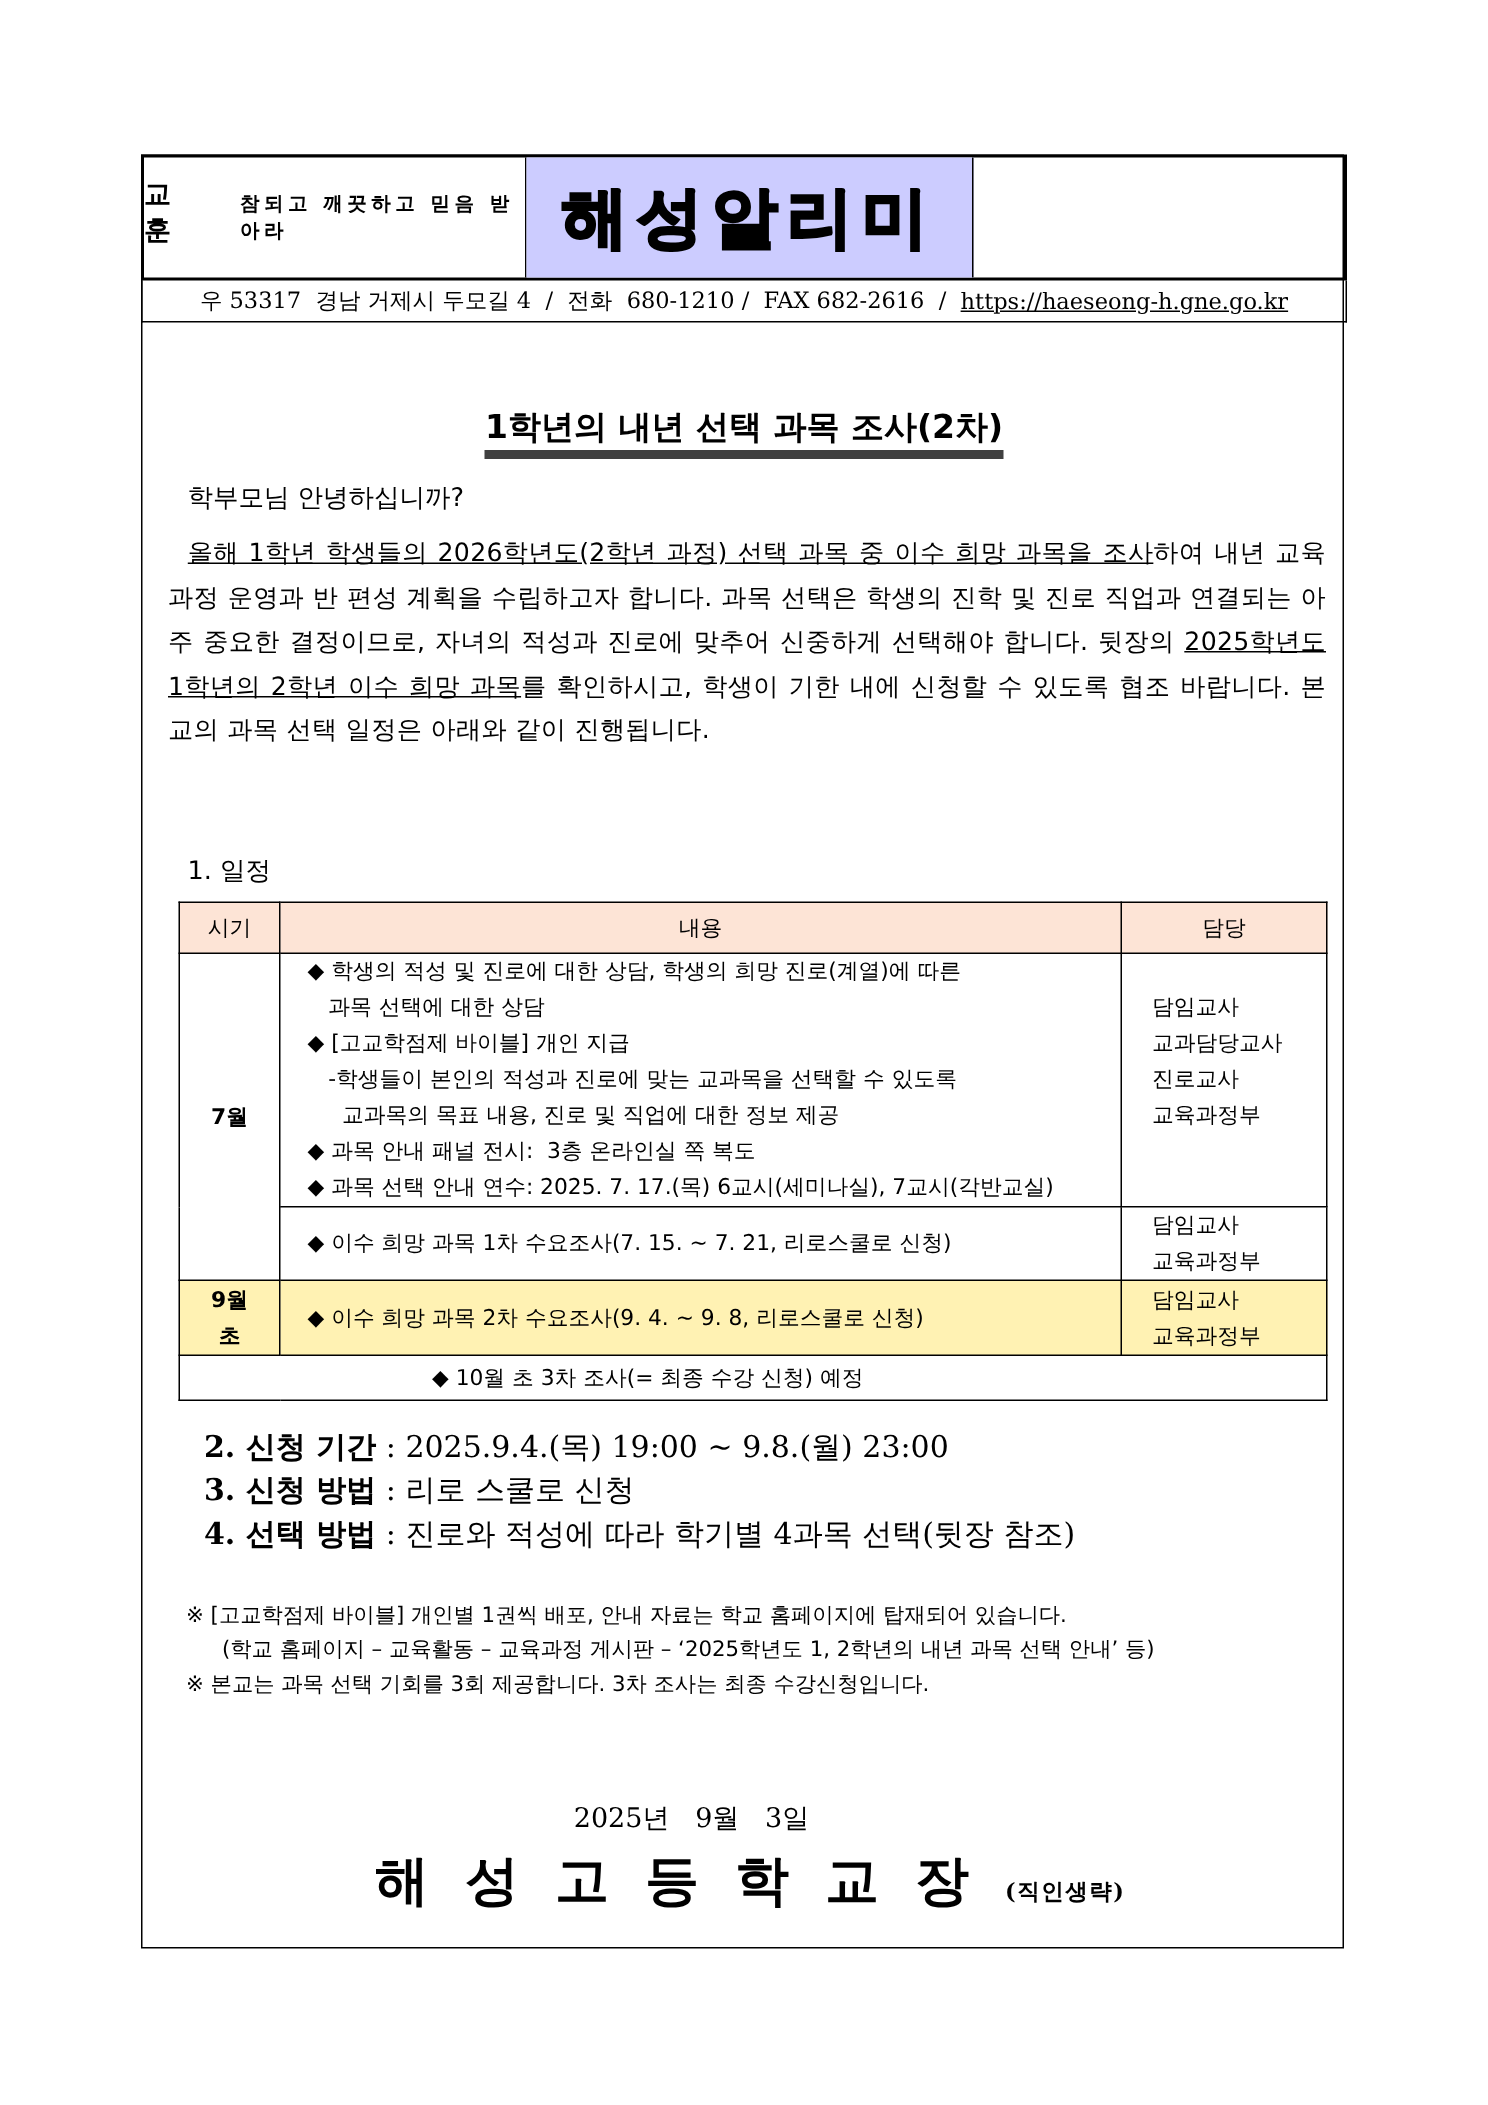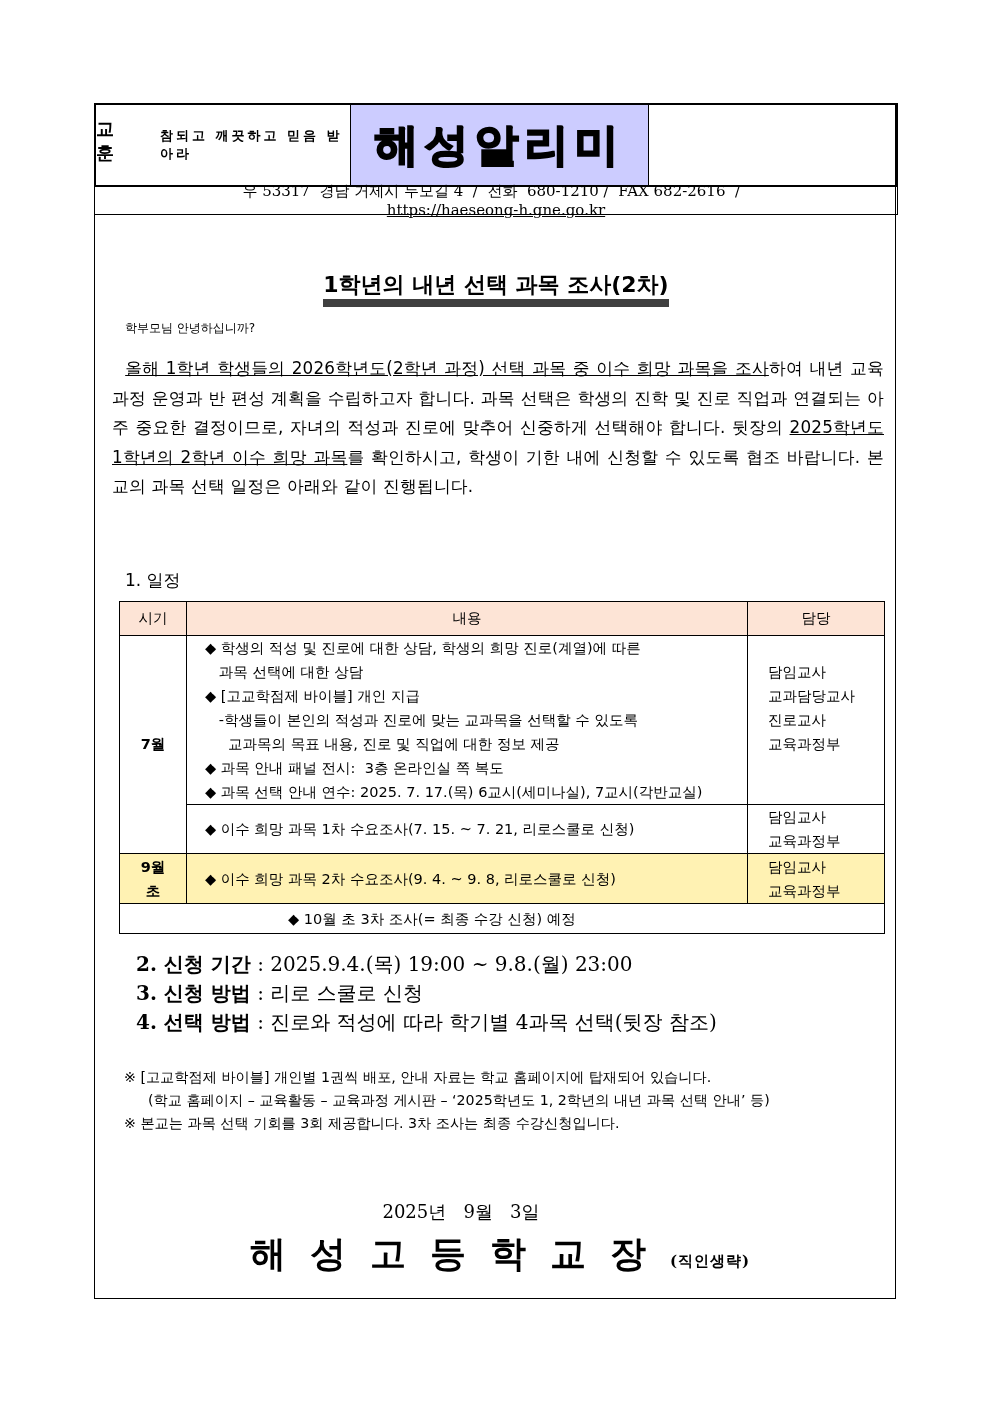--- a/index.html
+++ b/index.html
@@ -32,32 +32,32 @@
     .issue-box {
       flex: 1; display: flex; flex-direction: column; align-items: center; justify-content: center; gap: 5px;
       font-family: "DejaVu Serif", serif; font-size: 15px;
     }
     .issue-no small { font-size: 11px; }
 
     .address-bar {
       position: absolute; left: 94px; top: 187px; width: 804px; height: 28px;
       border: 1px solid #000; border-top: none; box-sizing: border-box;
       display: flex; align-items: center; justify-content: center;
-      font-family: "DejaVu Serif", serif; font-size: 15px; white-space: pre; flex-direction: column;
+      font-family: "DejaVu Serif", serif; font-size: 15px; white-space: pre;
     }
     .address-bar a { color: #000; text-decoration: underline; }
 
     
     .doc-title {
       position: absolute; left: 0; width: 992px; top: 270px; text-align: center;
       font-size: 22px; font-weight: bold;
     }
-    .doc-title span { border-bottom: 8px solid #404040; padding-bottom: 2px; }
+    .doc-title span { border-bottom: 6px solid #404040; padding-bottom: 2px; }
 
-    .greeting { position: absolute; left: 125px; top: 320px; font-size: 12px; }
+    .greeting { position: absolute; left: 125px; top: 320px; font-size: 17px; }
 
     .intro {
       position: absolute; left: 112px; top: 354px; width: 772px;
       font-size: 16.8px; line-height: 29.5px; text-align: justify; letter-spacing: 0.2px;
     }
     .intro .u { text-decoration: underline; }
 
     .section-1 { position: absolute; left: 125px; top: 569px; font-size: 17px; }
 
     table.schedule {

